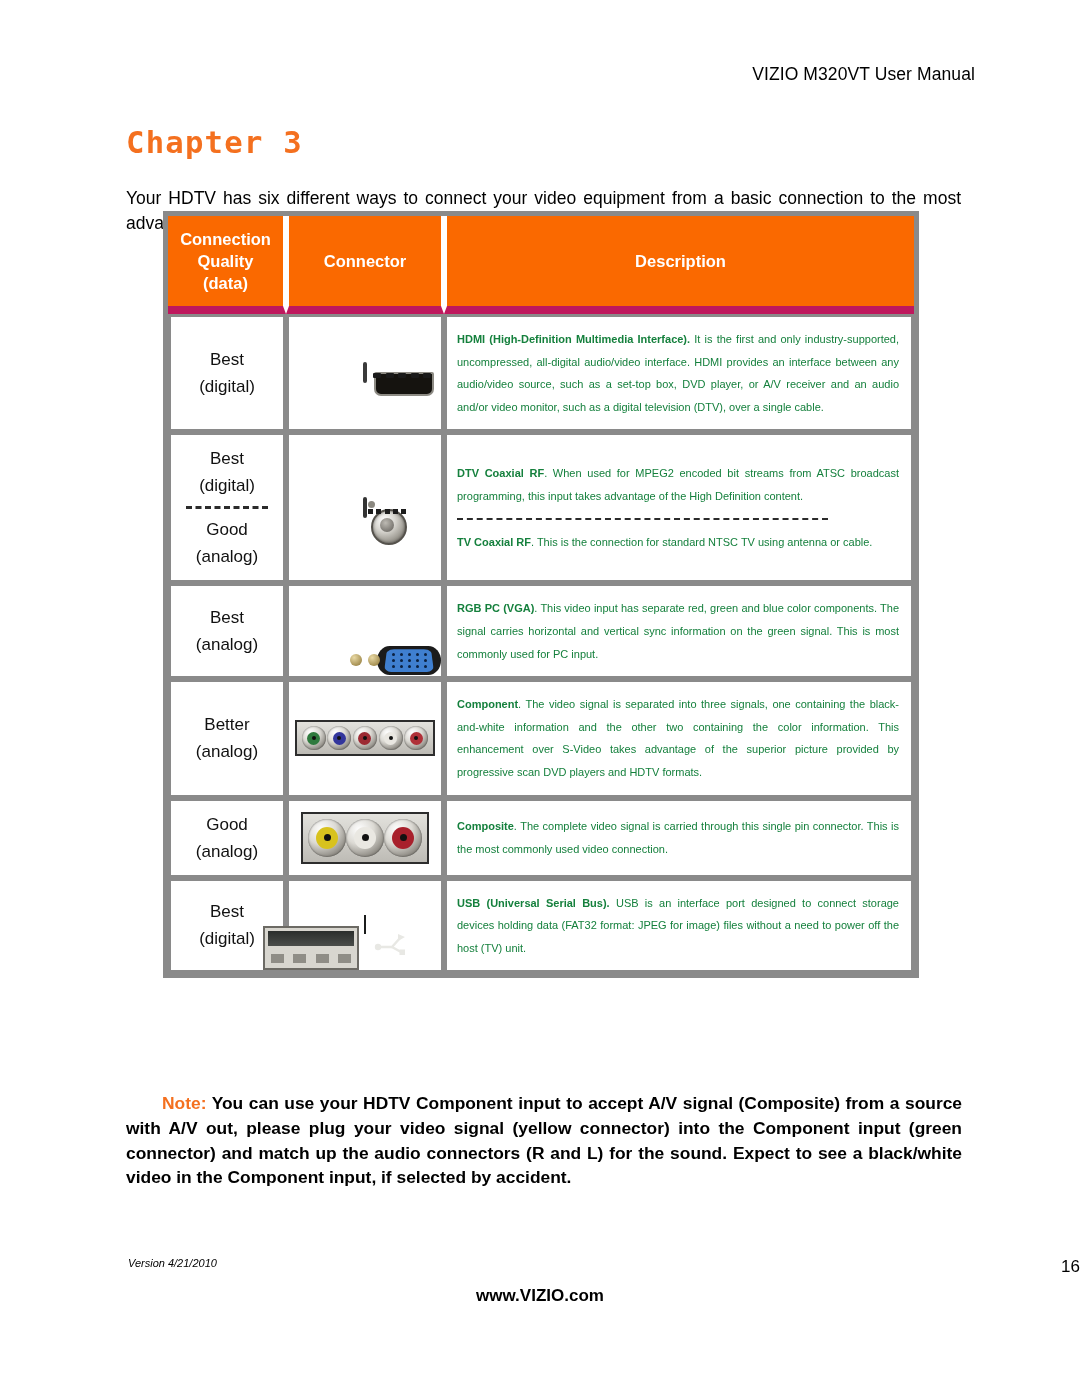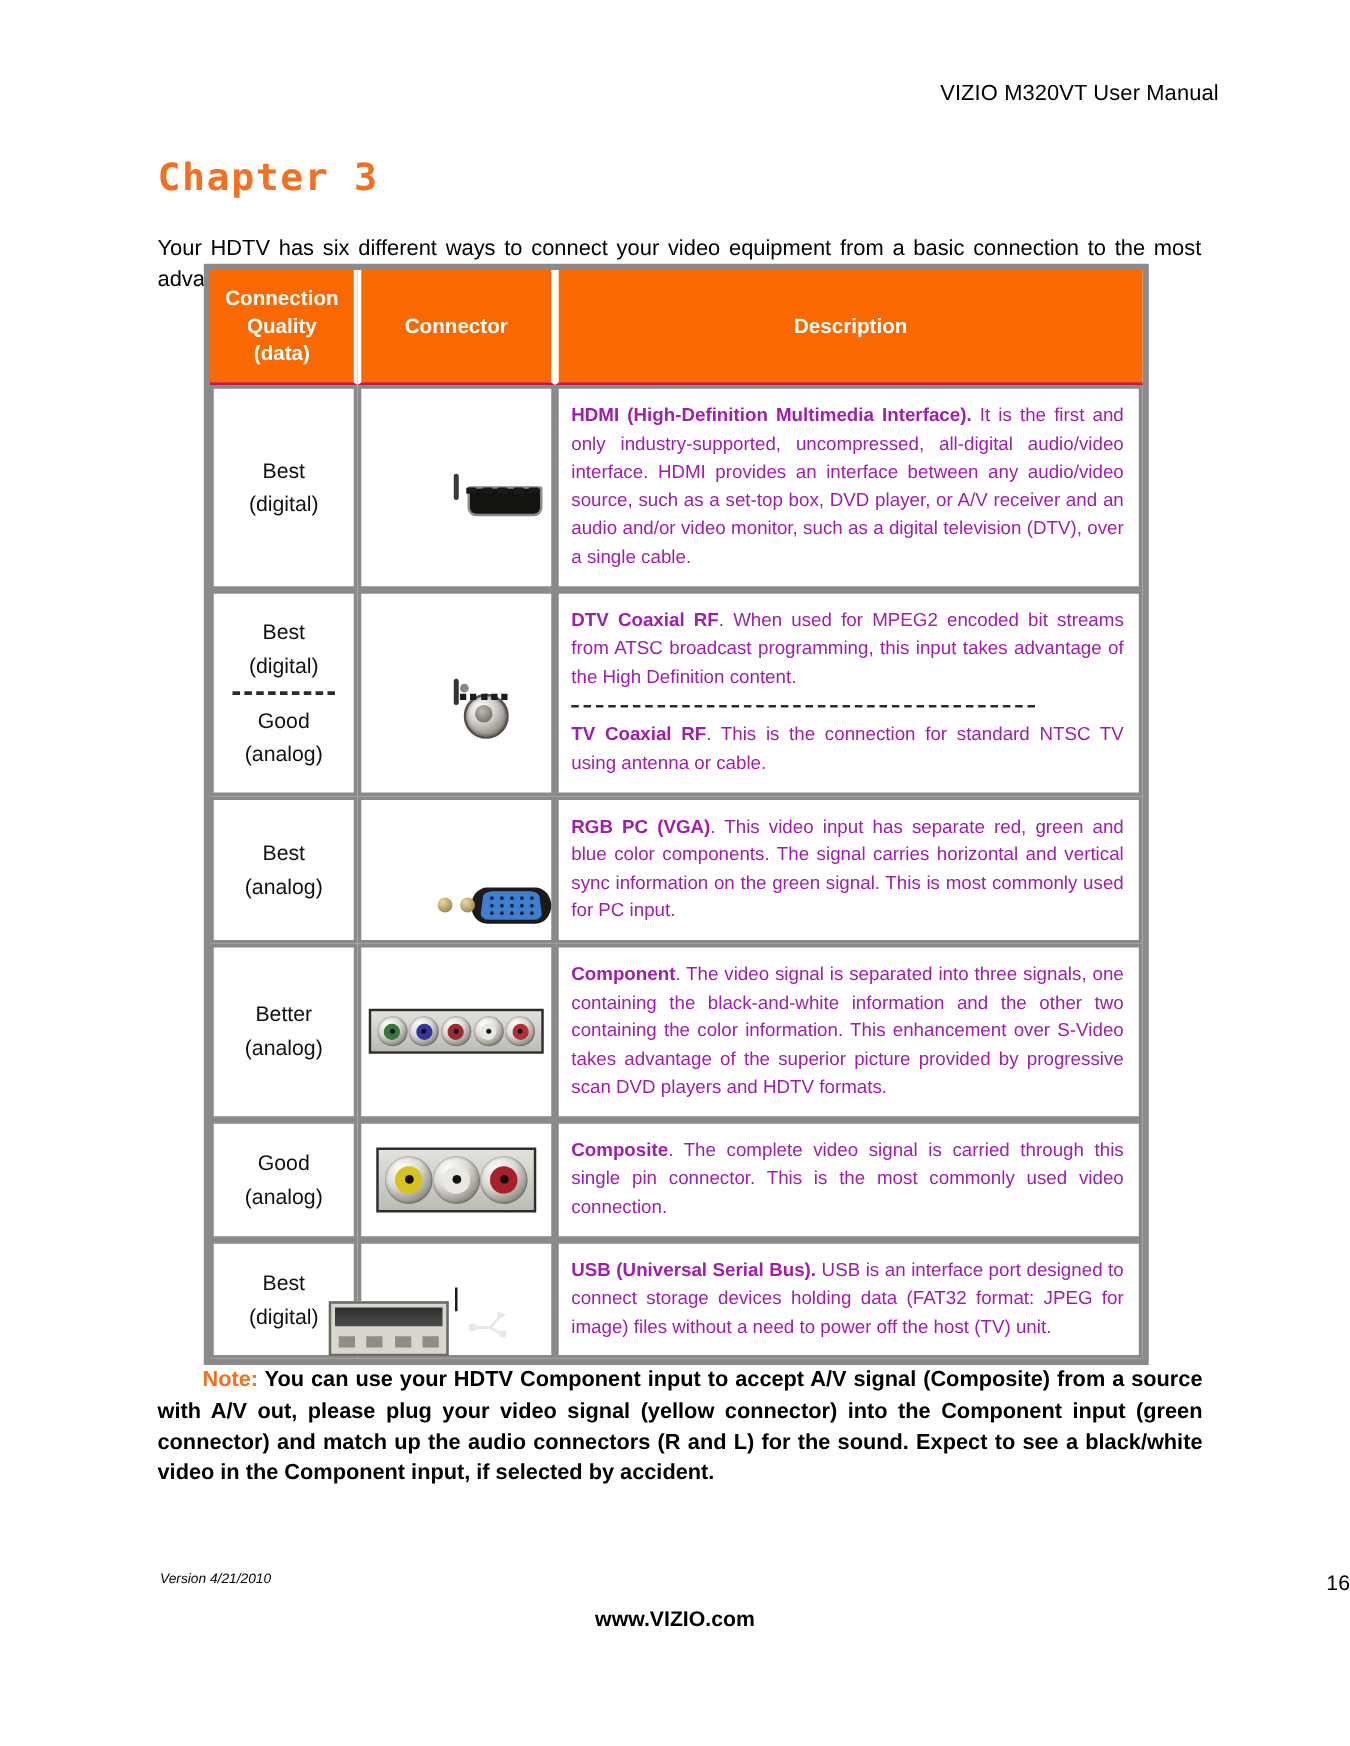--- a/index.html
+++ b/index.html
@@ -96,21 +96,21 @@
   .conn-table thead th {
     background: #FA6900;
     color: #ffffff;
     font-size: 16.5px;
     font-weight: 700;
     line-height: 22px;
     text-align: center;
     padding: 12px 4px;
     border-color: #ffffff;
     border-top: none;
-    border-bottom: 2px solid #be185d;
+    border-bottom: 8px solid #be185d;
   }
   .conn-table thead th.first { border-left: none; }
   .conn-table thead th.last  { border-right: none; }
 
   .col-quality { width: 118px; }
   .col-connector { width: 158px; }
   .col-desc { width: auto; }
 
   td.quality-cell {
     text-align: center;
@@ -118,24 +118,24 @@
     line-height: 27px;
     padding: 10px 4px;
     color: #111;
   }
   td.connector-cell {
     text-align: center;
     padding: 10px 4px;
   }
   td.desc-cell {
     text-align: justify;
-    font-size: 15px;
+    font-size: 11px;
     line-height: 22.6px;
     padding: 11px 12px 11px 10px;
-    color: #a21caf;
+    color: #15803d;
   }
   td.desc-cell b { font-weight: 700; }
 
   .dash-sep {
     width: 78%;
     margin: 7px auto;
     border: 0;
     border-top: 3px dashed #2b2b2b;
     height: 0;
   }

